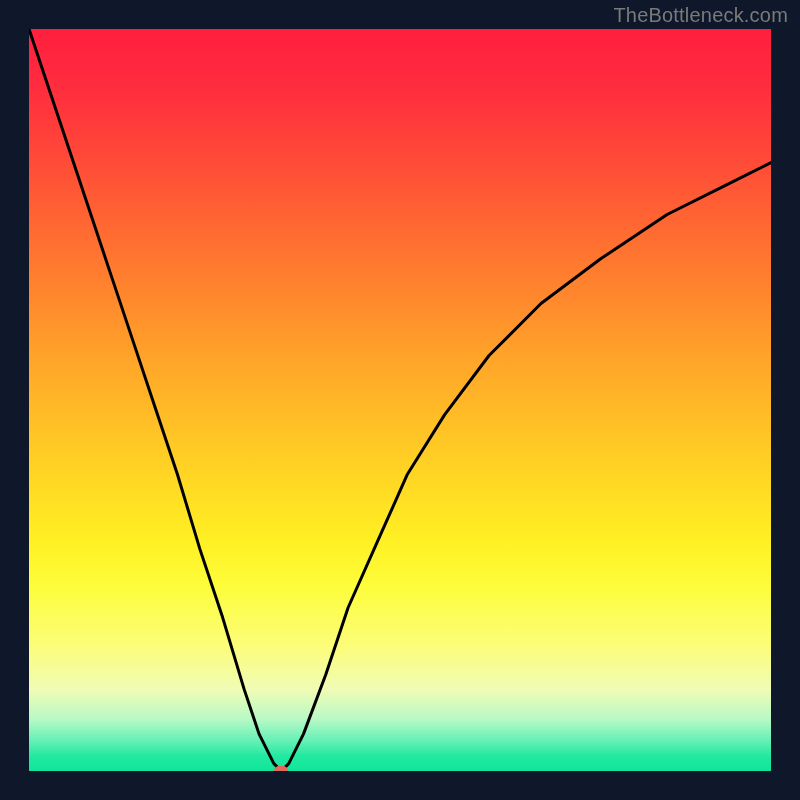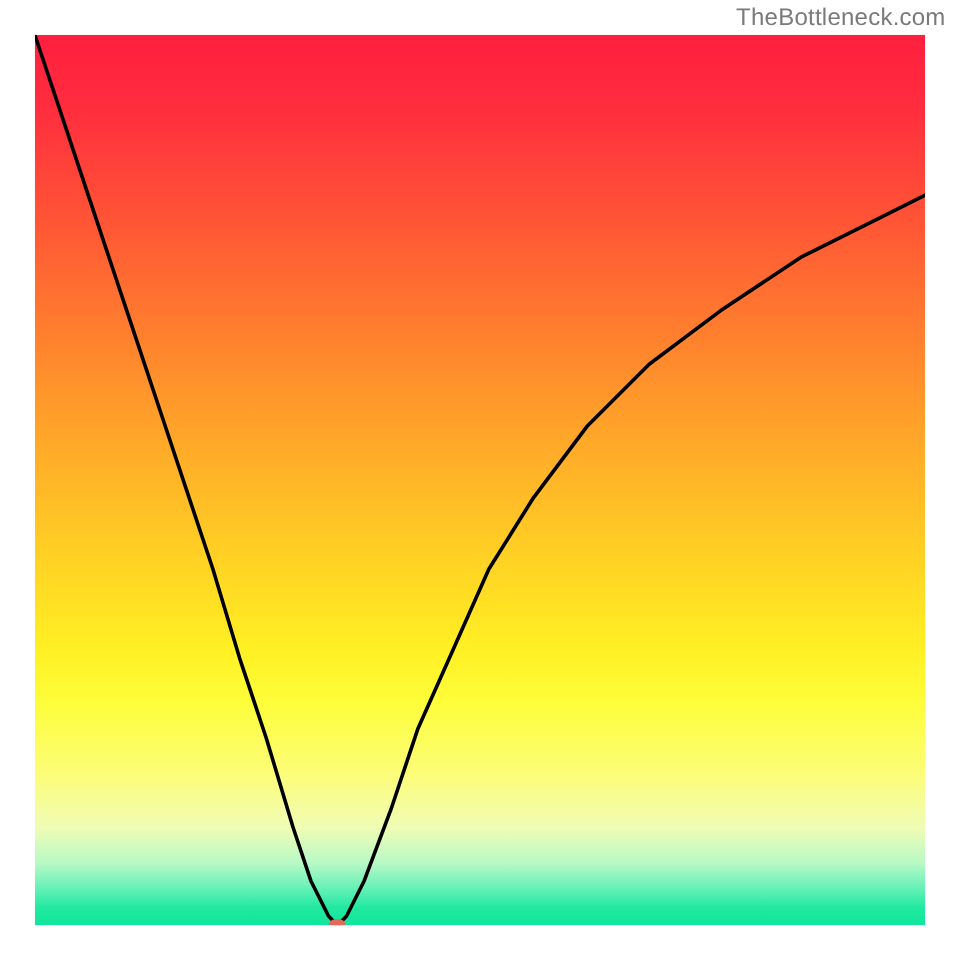--- a/index.html
+++ b/index.html
@@ -8,21 +8,21 @@
     width: 800px;
     height: 800px;
     background: #000;
     overflow: hidden;
     font-family: Arial, Helvetica, sans-serif;
   }
   .frame {
     position: relative;
     width: 800px;
     height: 800px;
-    background: #ffffff;
+    background: #0f172a;
   }
   .watermark {
     position: absolute;
     top: 4px;
     right: 12px;
     color: #7a7a7a;
     font-size: 20px;
     font-weight: 400;
     letter-spacing: 0.2px;
     z-index: 20;

